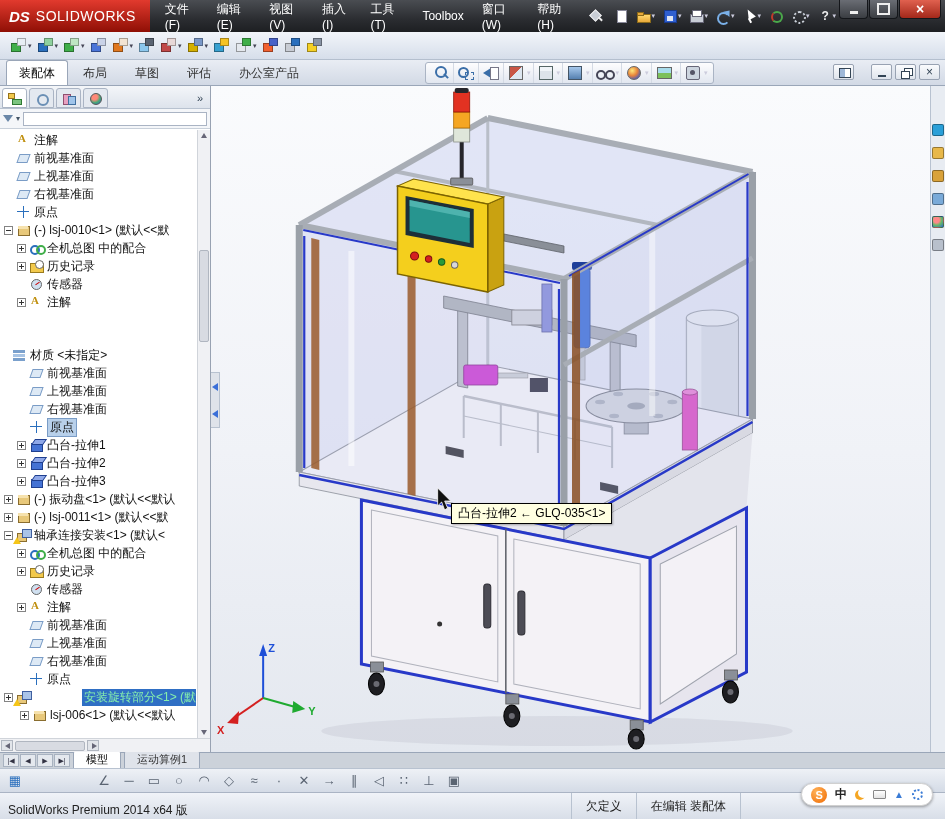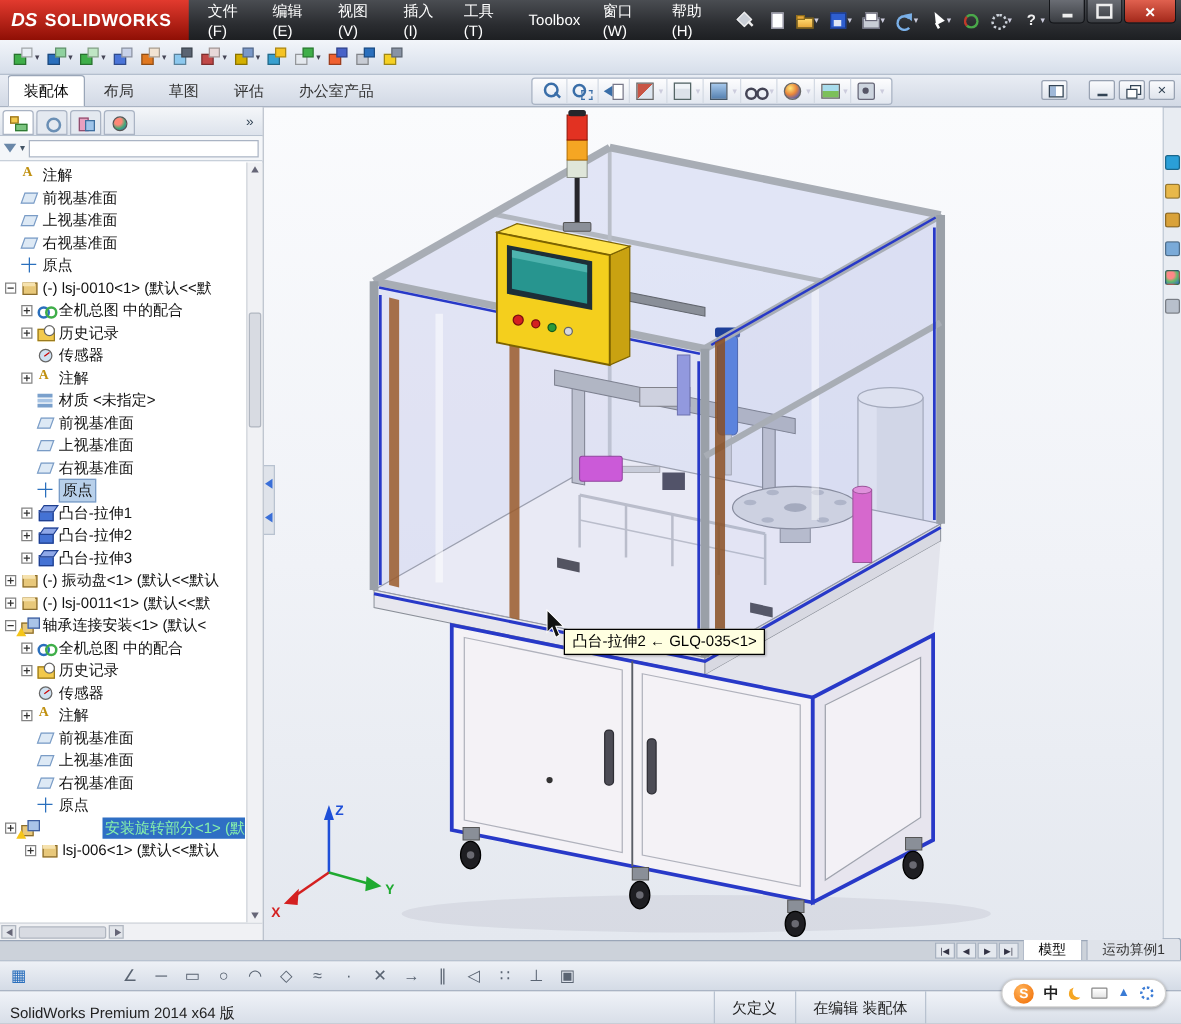--- a/index.html
+++ b/index.html
@@ -3,21 +3,21 @@
 <meta charset="utf-8">
 <style>
   html,body{margin:0;padding:0;background:#9aa0aa;font-family:"Liberation Sans","DejaVu Sans",sans-serif;}
   *{box-sizing:border-box;}
   #win{width:945px;height:819px;position:relative;background:#d4d7de;overflow:hidden;}
 
   
   .titlebar{height:32px;background:linear-gradient(#4a4d52,#2b2d31 60%,#1d1f22);display:flex;align-items:center;color:#fff;}
   .brand{height:32px;background:linear-gradient(#e23a2e,#8f0f05);display:flex;align-items:center;padding:0 14px 0 9px;gap:6px;flex:none;}
   .brand .ds{font-weight:bold;font-style:italic;font-size:15px;}
-  .brand .sw{font-weight:bold;font-size:14px;letter-spacing:.5px;}
+  .brand .sw{font-weight:normal;font-size:14px;letter-spacing:.5px;}
   .menubar{display:flex;height:100%;margin-left:6px;}
   .menu-item{padding:0 9px;font-size:12px;display:flex;align-items:center;cursor:default;}
   .pin{width:14px;height:14px;position:relative;margin:0 8px;flex:none;}
   .pin::before{content:"";position:absolute;left:2px;top:2px;width:7px;height:7px;background:#c9ced6;border:1px solid #eee;transform:rotate(45deg);}
   .pin::after{content:"";position:absolute;left:9px;top:9px;width:5px;height:1.5px;background:#eee;transform:rotate(45deg);}
   .qbar{display:flex;align-items:center;gap:2px;}
   .qbtn{display:flex;align-items:center;padding:2px 3px;border-radius:2px;}
   .dd{font-size:7px;color:#ccd;margin-left:1px;}
   .qi{width:14px;height:14px;position:relative;display:inline-block;}
   .qi-new-document::before{content:"";position:absolute;left:3px;top:1px;width:8px;height:11px;background:#fff;border:1px solid #889;}
@@ -146,21 +146,21 @@
   .tooltip{position:absolute;left:240px;top:417px;background:#ffffe1;border:1px solid #000;padding:1px 6px;font-size:12px;white-space:nowrap;box-shadow:1px 1px 2px rgba(0,0,0,.3);}
   .vsplit{position:absolute;left:0;top:286px;width:9px;height:56px;background:#dfe3ea;border:1px solid #b8c2d0;border-left:none;display:flex;flex-direction:column;align-items:center;justify-content:space-around;}
   .vsplit span{width:0;height:0;border-top:4px solid transparent;border-bottom:4px solid transparent;border-right:6px solid #3a6fd8;}
 
   
   .tstrip{width:15px;background:#e8ecf2;border-left:1px solid #b8c2d0;display:flex;flex-direction:column;align-items:center;padding-top:38px;gap:11px;flex:none;}
   .ticon{width:12px;height:12px;border-radius:2px;border:1px solid rgba(0,0,0,.35);flex:none;}
   .ticon.ball{background:radial-gradient(circle at 35% 30%,#f88 0 30%,#6b6 55%,#36c)!important;}
 
   
-  .mtabs{height:16px;background:#ccd2da;display:flex;align-items:flex-end;border-top:1px solid #9aa6b8;font-size:11px;padding-left:2px;justify-content:flex-end;}
+  .mtabs{height:16px;background:#ccd2da;display:flex;align-items:flex-end;border-top:1px solid #9aa6b8;font-size:11px;padding-left:2px;}
   .mnav{width:16px;height:13px;background:#e4e8ee;border:1px solid #a8b2c0;display:flex;align-items:center;justify-content:center;margin:0 0 1px 1px;font-size:7px;color:#334;}
   .mtab{padding:1px 12px;border:1px solid #9aa6b8;border-bottom:none;background:#dfe3ea;margin-left:3px;border-radius:3px 3px 0 0;color:#333;}
   .mtab.active{background:#fff;color:#000;}
 
   
   .skbar{height:24px;background:linear-gradient(#eef1f6,#d4dbe6);border-top:1px solid #b8c2d0;display:flex;align-items:center;padding-left:6px;gap:7px;color:#5a6472;}
   .skicon{font-size:13px;width:18px;text-align:center;flex:none;}
   .skicon.accent{color:#2a6fbd;font-weight:bold;}
 
   
@@ -453,21 +453,21 @@
           <div class="trow" style="padding-left: 17px;">
             <span class="expsp"></span>
             <span class="ti ti-sensor"></span>
             <span class="lbl">传感器</span>
           </div>
           <div class="trow" style="padding-left: 17px;">
             <span class="exp plus"></span>
             <span class="ti ti-annot"></span>
             <span class="lbl">注解</span>
           </div>
-          <div class="trow" style="padding-left: 17px;">
+          <div class="trow" style=" margin-top: 35px;">
             <span class="expsp"></span>
             <span class="ti ti-material"></span>
             <span class="lbl">材质 &lt;未指定&gt;</span>
           </div>
           <div class="trow" style="padding-left: 17px;">
             <span class="expsp"></span>
             <span class="ti ti-plane"></span>
             <span class="lbl">前视基准面</span>
           </div>
           <div class="trow" style="padding-left: 17px;">

